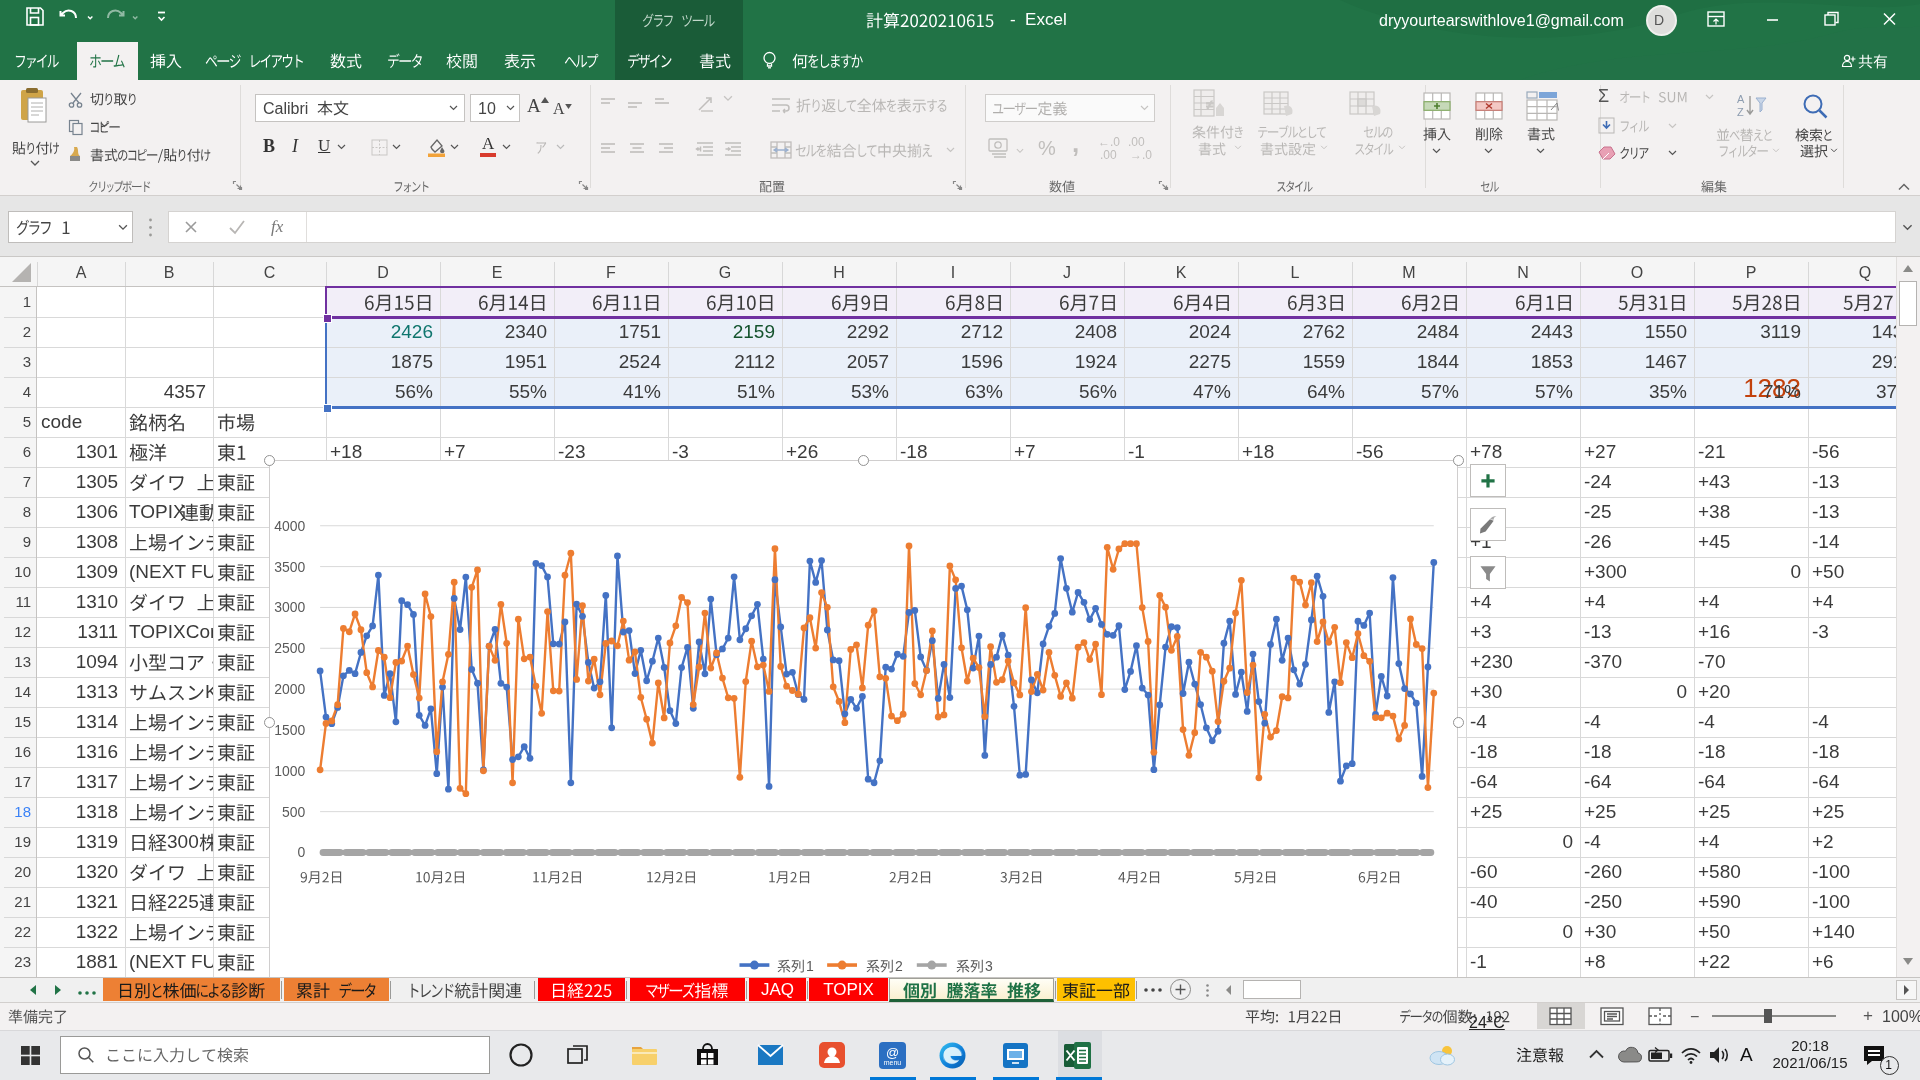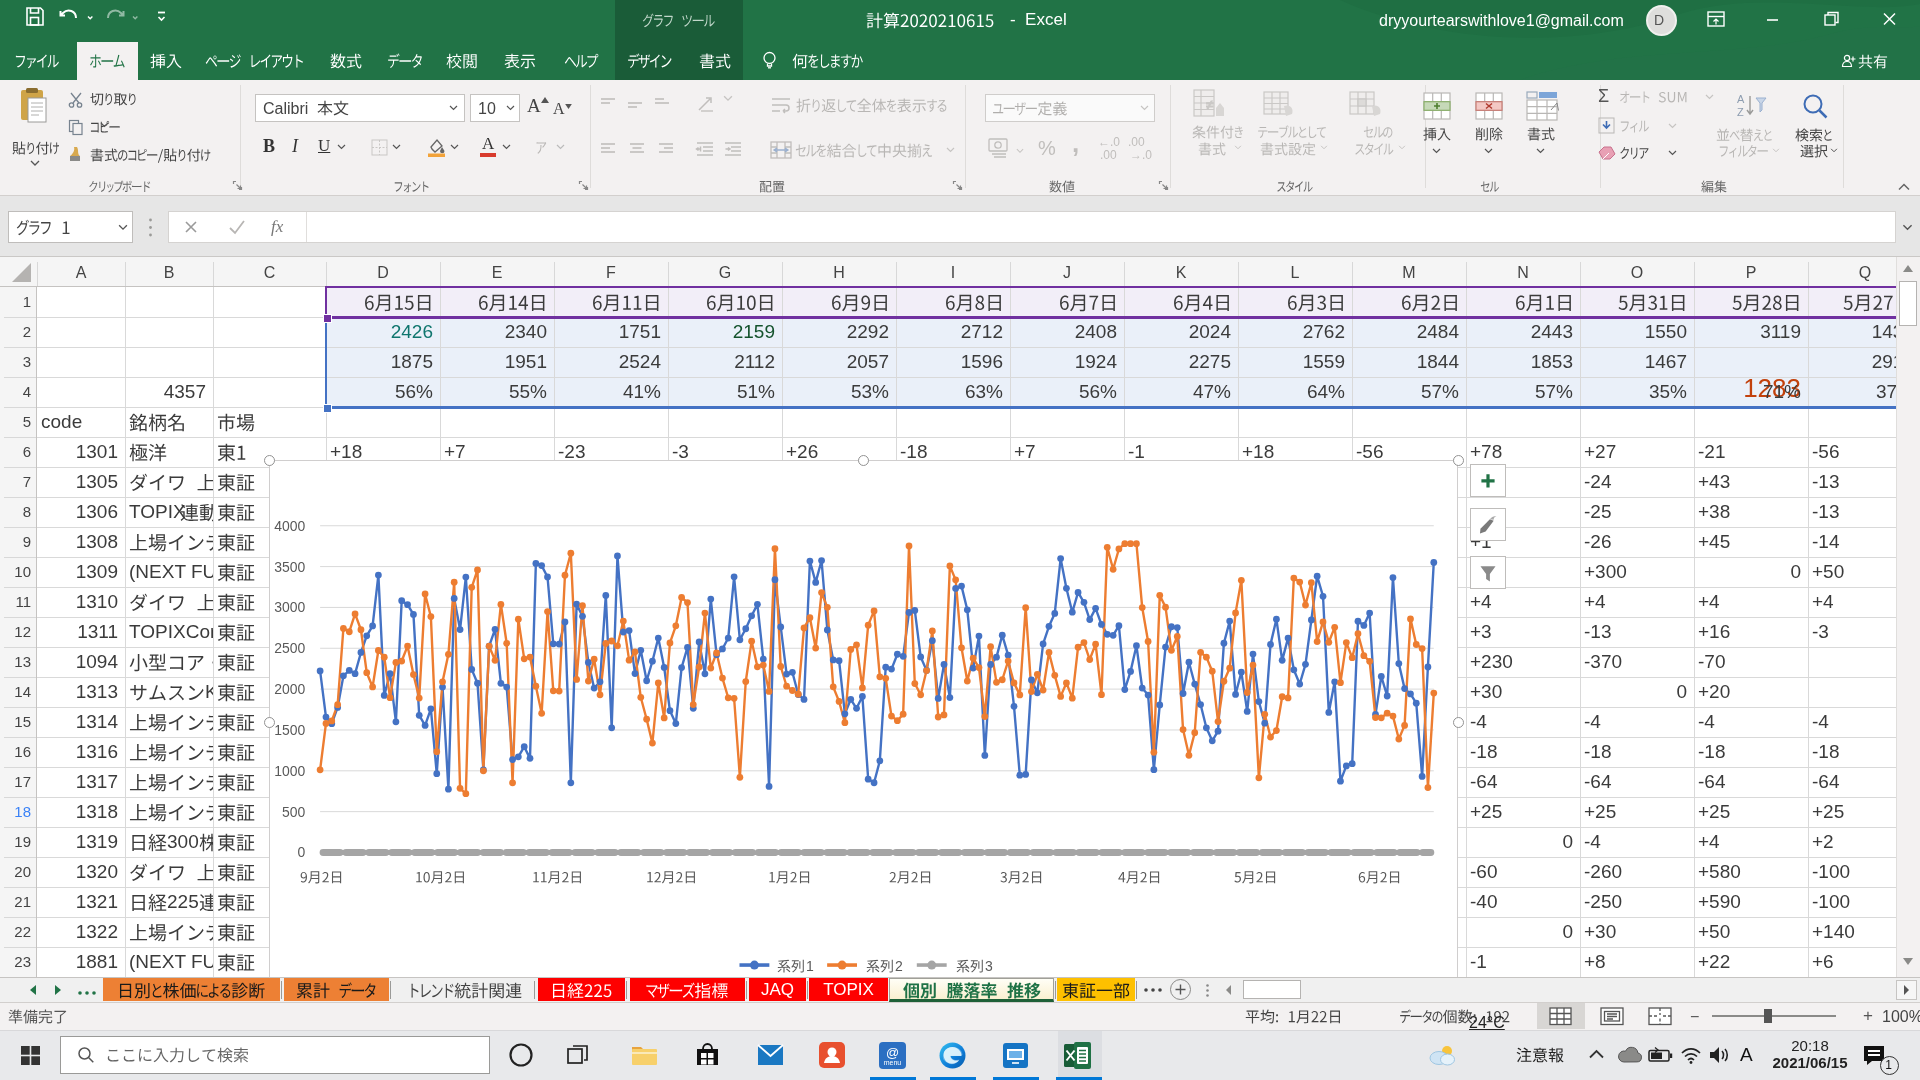--- a/index.html
+++ b/index.html
@@ -2431,18 +2431,18 @@
 <svg style="position:absolute;left:1680px;top:1046px" width="22" height="19" viewBox="0 0 22 19" fill="none" stroke="#222" stroke-width="1.7">
     <path d="M2 7 c5.5-5.5 12.5-5.5 18 0 M5 10.5 c3.5-3.5 8.5-3.5 12 0 M8 14 c1.8-1.8 4.2-1.8 6 0"></path>
     <circle cx="11" cy="16.5" r="1.4" fill="#222" stroke="none"></circle>
   </svg>
 <svg style="position:absolute;left:1708px;top:1045px" width="24" height="20" viewBox="0 0 24 20">
     <path d="M2 7 h4 l5 -5 v16 l-5 -5 h-4z" fill="#222"></path>
     <path d="M14 6 c2 2 2 6 0 8 M17 4 c3 3 3 9 0 12" stroke="#222" fill="none" stroke-width="1.6"></path>
   </svg>
 <div style="position:absolute;left:1740px;top:1041.3px;font-size:19px;line-height:27.4px;color:#111;white-space:pre;">A</div>
 <div style="position:absolute;left:1770px;top:1035.2px;width:80px;text-align:center;font-size:15px;line-height:21.6px;color:#222;white-space:pre;">20:18</div>
-<div style="position:absolute;left:1757px;top:1052.2px;width:106px;text-align:center;font-size:15px;line-height:21.6px;color:#222;white-space:pre;font-weight:bold;">2021/06/15</div>
+<div style="position:absolute;left:1757px;top:1052.2px;width:106px;text-align:center;font-size:15px;line-height:21.6px;color:#222;white-space:pre;">2021/06/15</div>
 <svg style="position:absolute;left:1862px;top:1044px" width="24" height="23" viewBox="0 0 24 23">
     <path d="M2 2 h20 v15 h-12 l-5 4 v-4 h-3z" fill="#111"></path>
     <path d="M6 7 h12 M6 11 h12" stroke="#fff" stroke-width="1.8"></path>
   </svg>
 <div style="position:absolute;left:1880px;top:1056px;width:19px;height:19px;border-radius:50%;background:#e8e9eb;border:1.4px solid #333;box-sizing:border-box"></div>
 <div style="position:absolute;left:1880px;top:1057.4px;width:17px;text-align:center;font-size:12px;line-height:17.3px;color:#111;white-space:pre;">1</div>
 </body></html>

